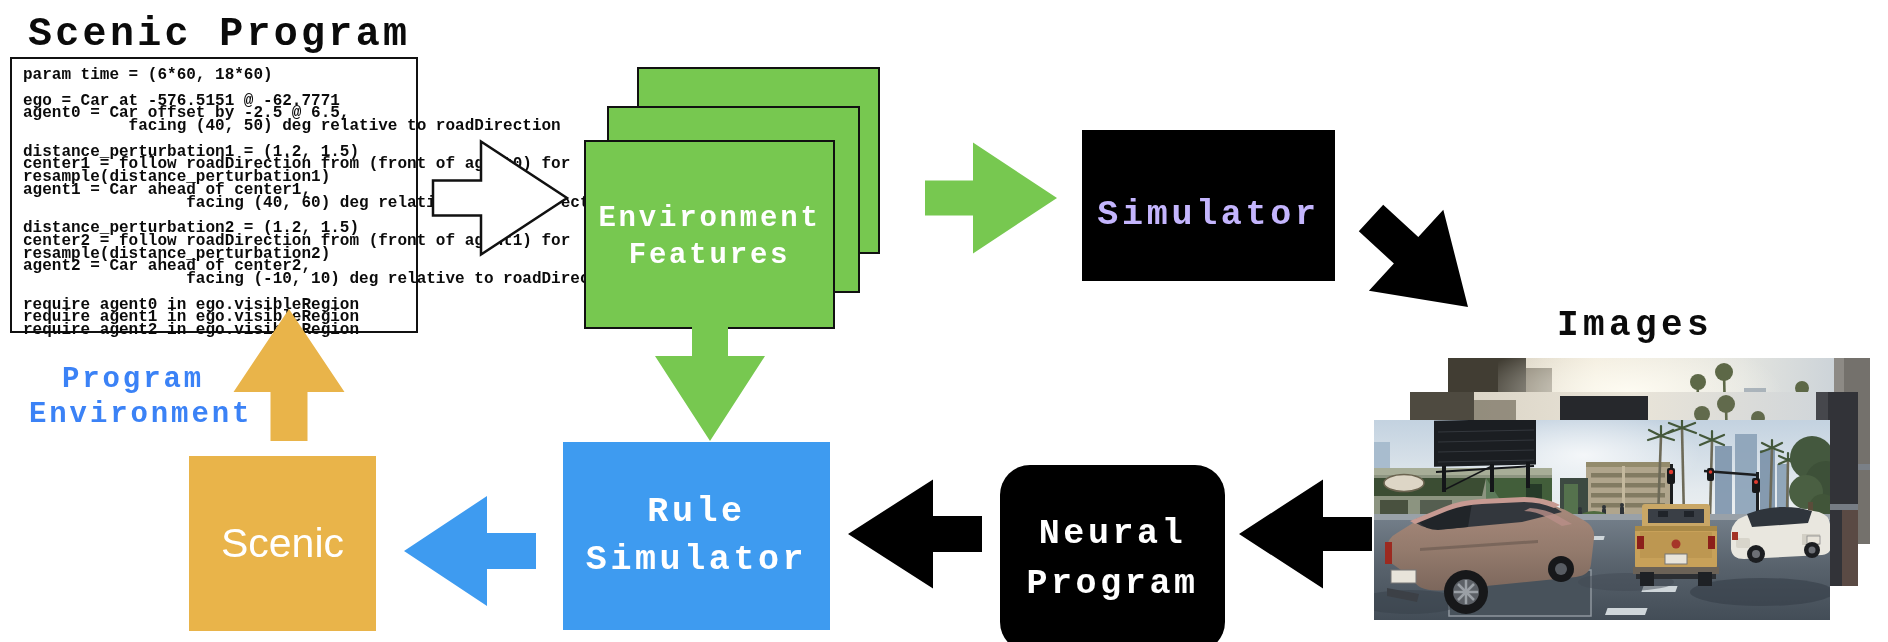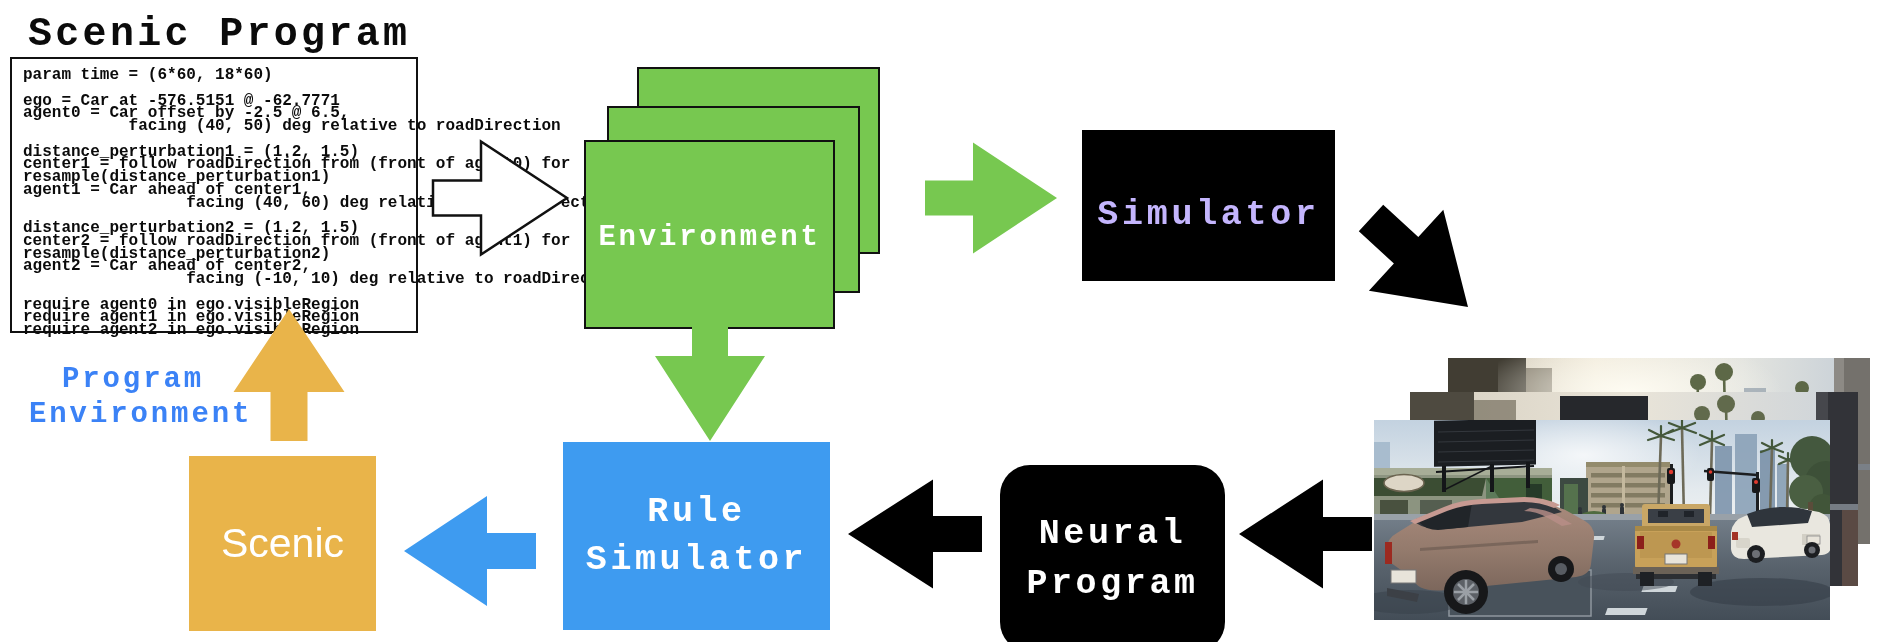--- a/index.html
+++ b/index.html
@@ -73,27 +73,29 @@
   <div class="abs mono" id="program-refinement">
     <div>Program</div>
     <div>Environment</div>
   </div>
 
   <div class="abs env-card" id="env-back"></div>
   <div class="abs env-card" id="env-mid"></div>
   <div class="abs env-card" id="env-front">
     <div class="lbl mono center">
       <div>Environment</div>
+      <div>Features</div>
     </div>
   </div>
 
   <div class="abs mono center" id="simulator-box">
     <span>Simulator</span>
   </div>
 
+  <div class="abs mono" id="images-title">Images</div>
 
   <svg class="photo" style="left:1448px;top:358px;" width="422" height="186" viewBox="0 0 422 186">
     <defs>
       <linearGradient id="bsky" x1="0" y1="0" x2="1" y2="0">
         <stop offset="0" stop-color="#c9c2b2"></stop>
           <stop offset="0.35" stop-color="#efe8d8"></stop>
         <stop offset="0.7" stop-color="#e3e4df"></stop>
           <stop offset="1" stop-color="#c4cdd6"></stop>
       </linearGradient>
       <radialGradient id="bglare" cx="0.42" cy="0.3" r="0.5">

